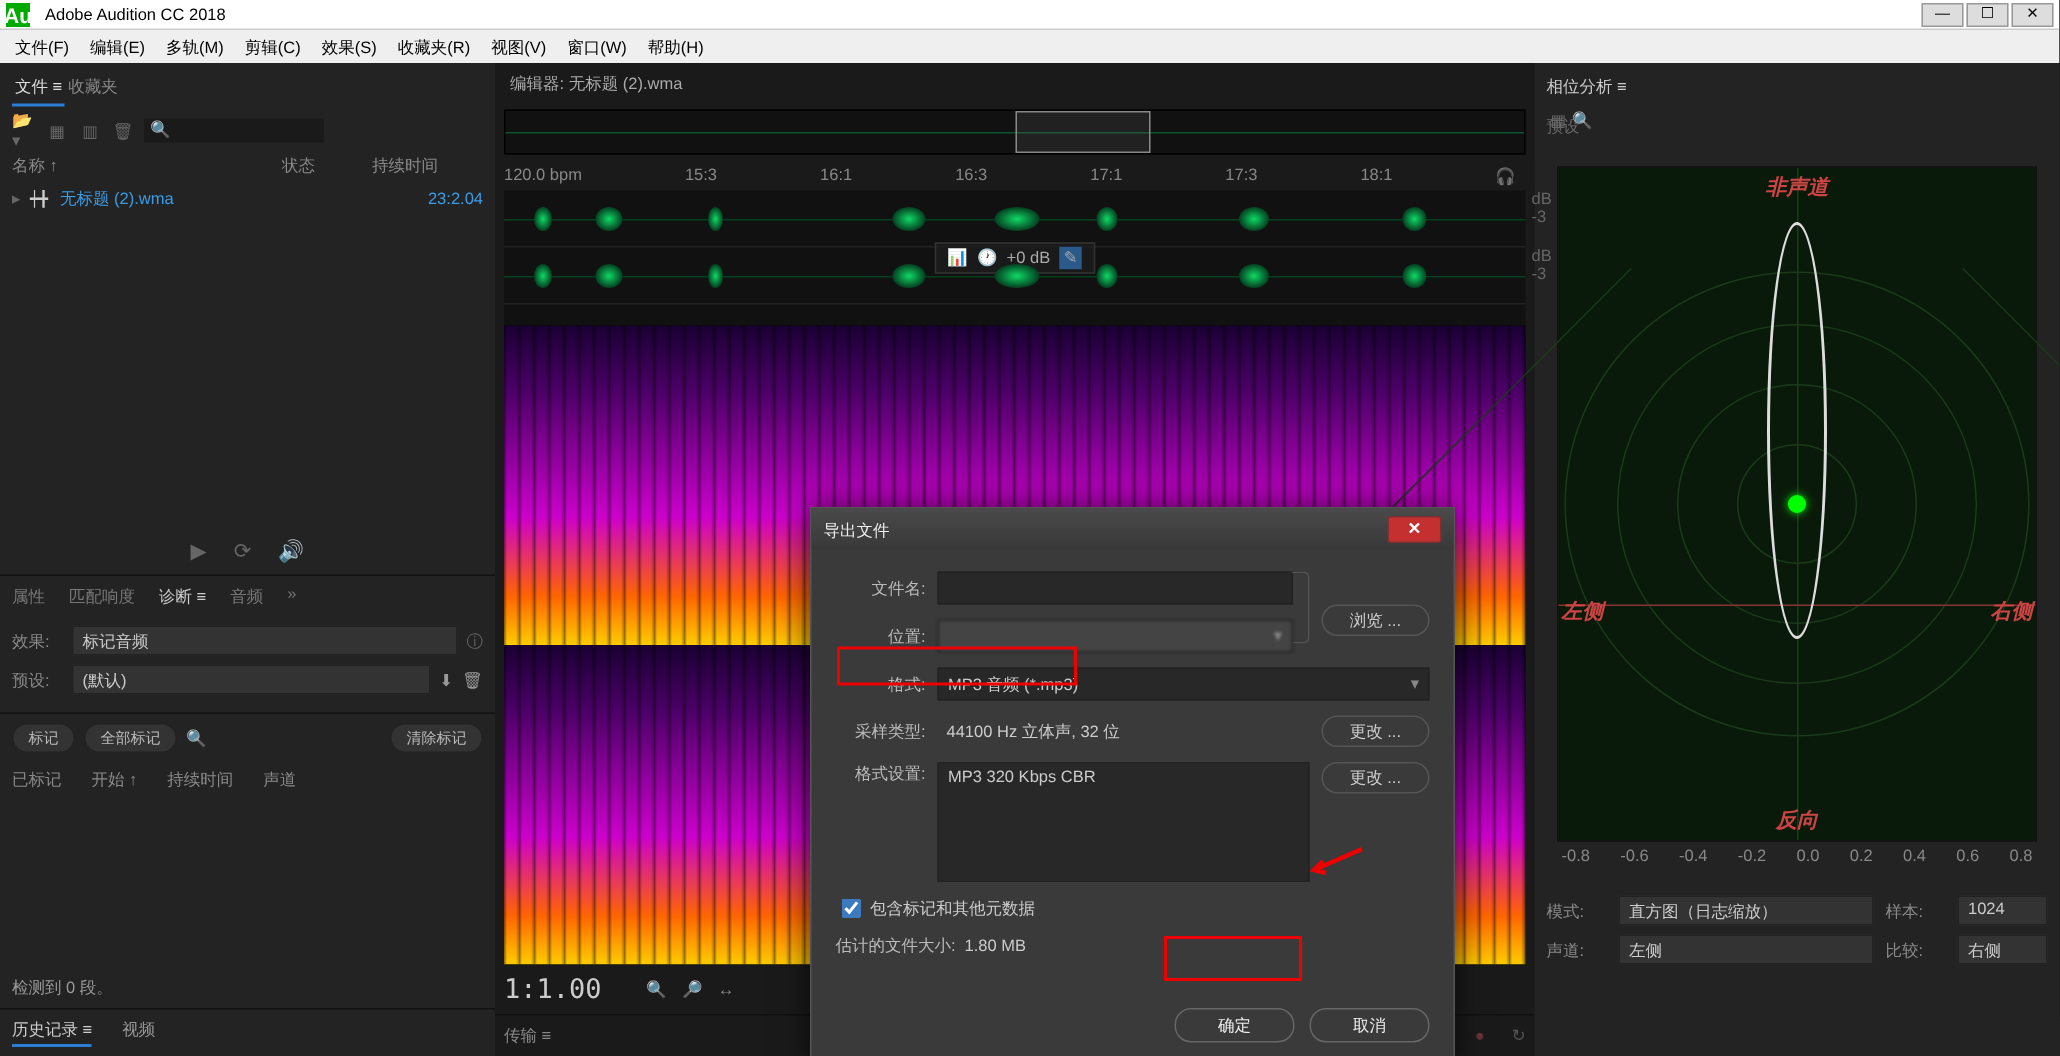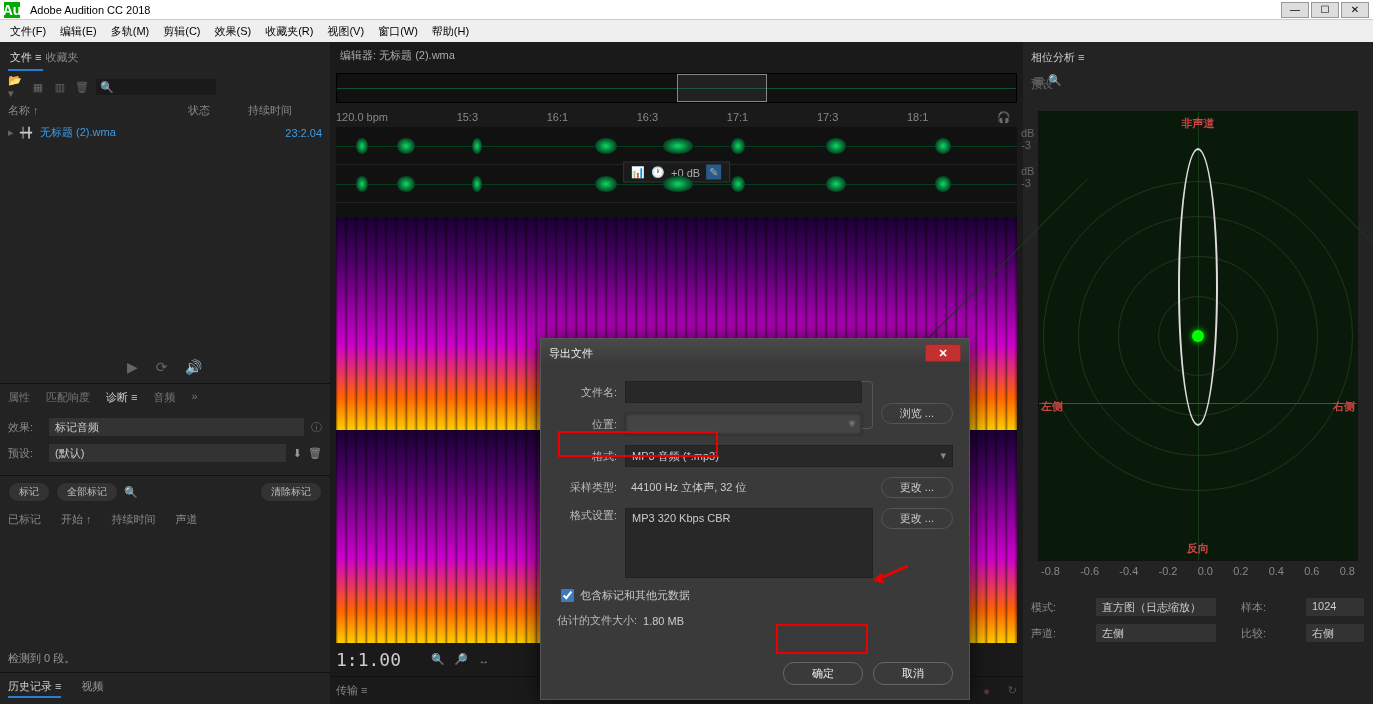--- a/index.html
+++ b/index.html
@@ -64,26 +64,26 @@
 .spectro-channel::after { content: ''; position: absolute; inset: 0; background: repeating-linear-gradient(90deg, rgba(0,0,0,0.5) 0px, transparent 2px, transparent 8px, rgba(0,0,0,0.3) 10px); }
 .bottom-bar { padding: 6px; display: flex; align-items: center; gap: 10px; color: #888; }
 .time-display { font-size: 18px; color: #ccc; font-family: monospace; }
 .right-panel { width: 350px; background: #232323; display: flex; flex-direction: column; }
 .phase-panel { padding: 8px; }
 .phase-title { color: #ccc; padding-bottom: 6px; }
 .phase-scope { width: 320px; height: 450px; background: #0a1a0a; position: relative; border: 1px solid #111; margin: 0 auto; }
 .phase-grid { position: absolute; inset: 0; }
 .phase-circle { position: absolute; border: 1px solid #1a3a1a; border-radius: 50%; left: 50%; top: 50%; transform: translate(-50%,-50%); }
 .phase-line { position: absolute; background: #1a3a1a; }
-.phase-label { position: absolute; color: #c44; font-size: 11px; font-weight: bold; }
+.phase-label { position: absolute; color: #c44; font-size: 14px; font-weight: bold; font-style: italic; }
 .phase-ellipse { position: absolute; left: 50%; top: 8%; width: 40px; height: 62%; border: 2px solid #ddd; border-radius: 50% / 50%; transform: translateX(-50%); }
 .phase-dot { position: absolute; width: 12px; height: 12px; background: #0f0; border-radius: 50%; left: 50%; top: 50%; transform: translate(-50%,-50%); box-shadow: 0 0 6px #0f0; }
 .phase-axis { display: flex; justify-content: space-between; padding: 4px 10px; color: #888; font-size: 10px; }
 .phase-controls { padding: 8px; }
-.phase-row { display: flex; align-items: center; gap: 24px; margin-bottom: 6px; }
+.phase-row { display: flex; align-items: center; gap: 8px; margin-bottom: 6px; }
 .phase-row label { width: 40px; color: #888; }
 .watermark { position: absolute; font-size: 42px; font-weight: bold; color: rgba(200,200,200,0.5); pointer-events: none; z-index: 5; left: 590px; top: 330px; font-style: italic; }
 .watermark .sub { font-size: 16px; color: rgba(150,150,150,0.5); }
 .dialog { position: absolute; left: 540px; top: 338px; width: 430px; background: #3a3a3a; border: 1px solid #555; box-shadow: 0 0 20px rgba(0,0,0,0.7); z-index: 10; color: #ccc; }
 .dialog-title { background: linear-gradient(#4a4a4a,#383838); padding: 5px 8px; display: flex; align-items: center; color: #eee; }
 .dialog-close { margin-left: auto; background: #c43030; color: #fff; width: 36px; height: 18px; text-align: center; border-radius: 2px; cursor: pointer; font-weight: bold; line-height: 16px; border: 1px solid #803030; }
 .dialog-body { padding: 14px 16px; }
 .dlg-row { display: flex; align-items: center; margin-bottom: 10px; }
 .dlg-label { width: 68px; text-align: right; padding-right: 8px; color: #bbb; }
 .dlg-input { flex: 1; background: #282828; border: 1px solid #222; color: #ccc; padding: 3px 6px; height: 22px; }
@@ -373,21 +373,21 @@
       <span class="dlg-label">格式:</span>
       <div class="dlg-select">MP3 音频 (*.mp3)</div>
     </div>
     <div class="dlg-row">
       <span class="dlg-label">采样类型:</span>
       <span class="dlg-readonly">44100 Hz 立体声, 32 位</span>
       <span class="dlg-btn">更改 ...</span>
     </div>
     <div class="dlg-row" style="align-items:flex-start;">
       <span class="dlg-label">格式设置:</span>
-      <div class="dlg-readonly" style="background:#282828;border:1px solid #222;height:70px;">MP3 320 Kbps CBR</div>
+      <div class="dlg-readonly" style="background:#282828;border:1px solid #222;height:80px;">MP3 320 Kbps CBR</div>
       <span class="dlg-btn">更改 ...</span>
     </div>
     <div class="dlg-row">
       <input type="checkbox" checked="" style="margin-left: 4px; accent-color: rgb(58, 122, 189);">
       <span style="margin-left:6px;">包含标记和其他元数据</span>
     </div>
     <div class="dlg-row">
       <span style="color:#bbb;">估计的文件大小:</span>
       <span style="margin-left:6px;">1.80 MB</span>
     </div>

